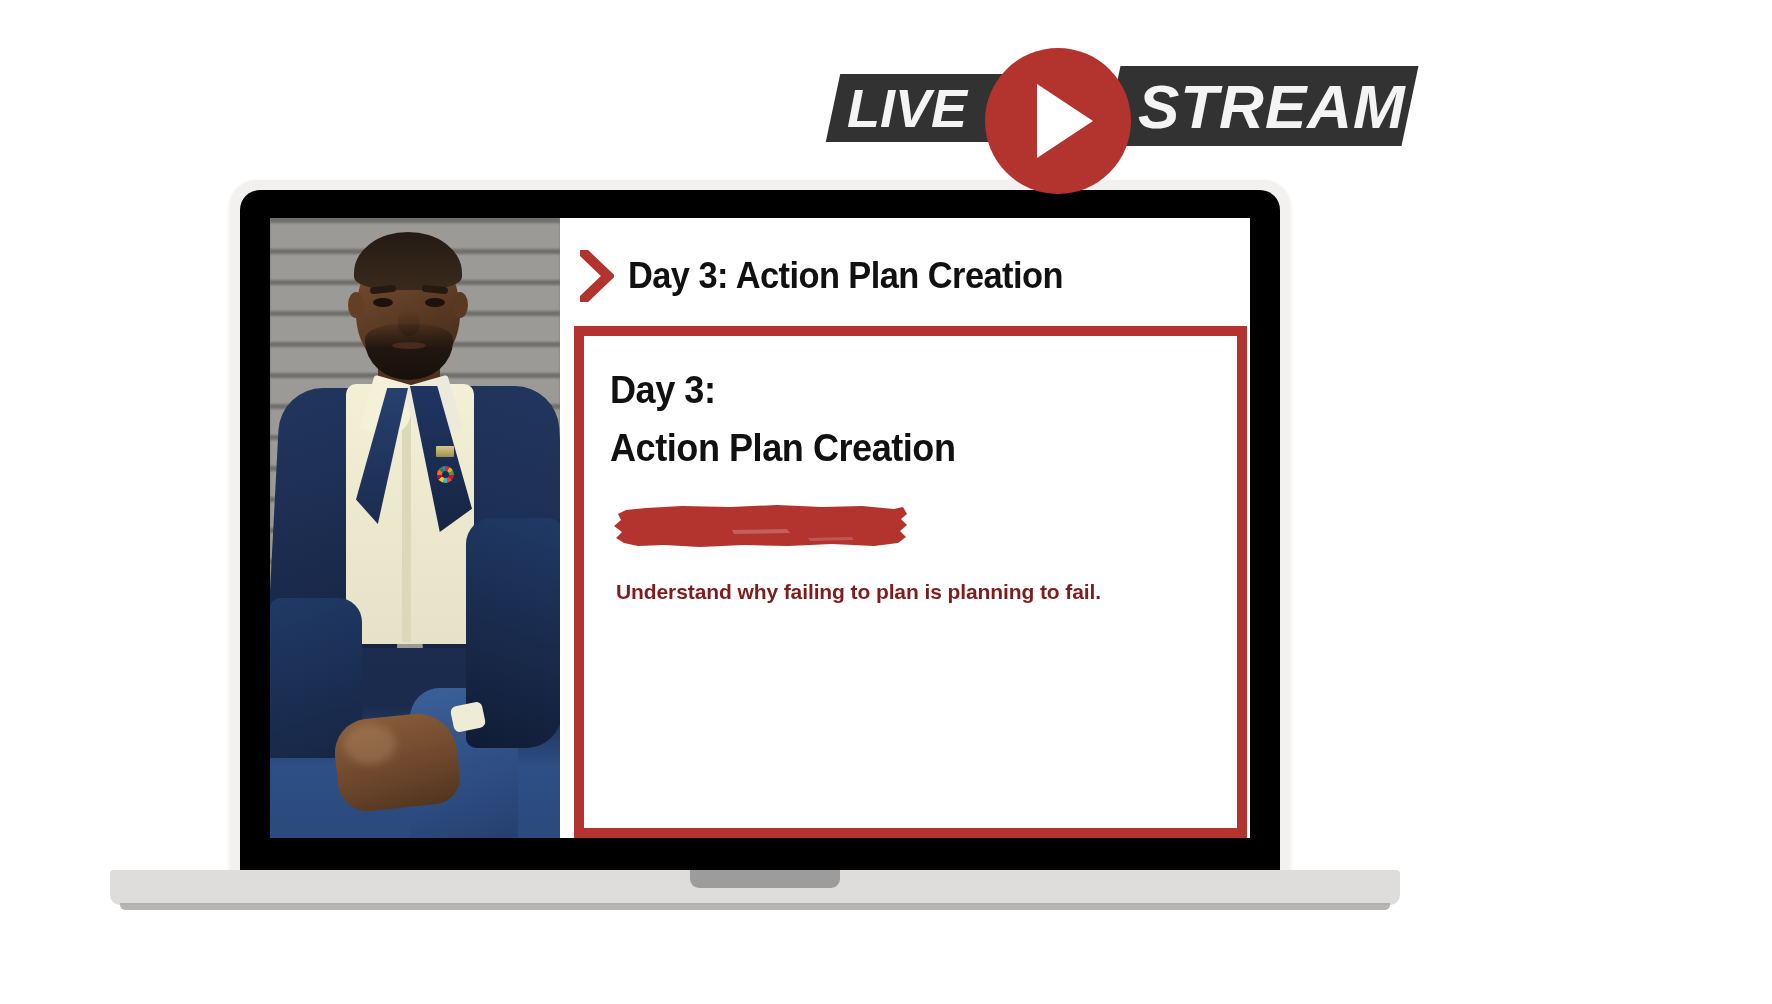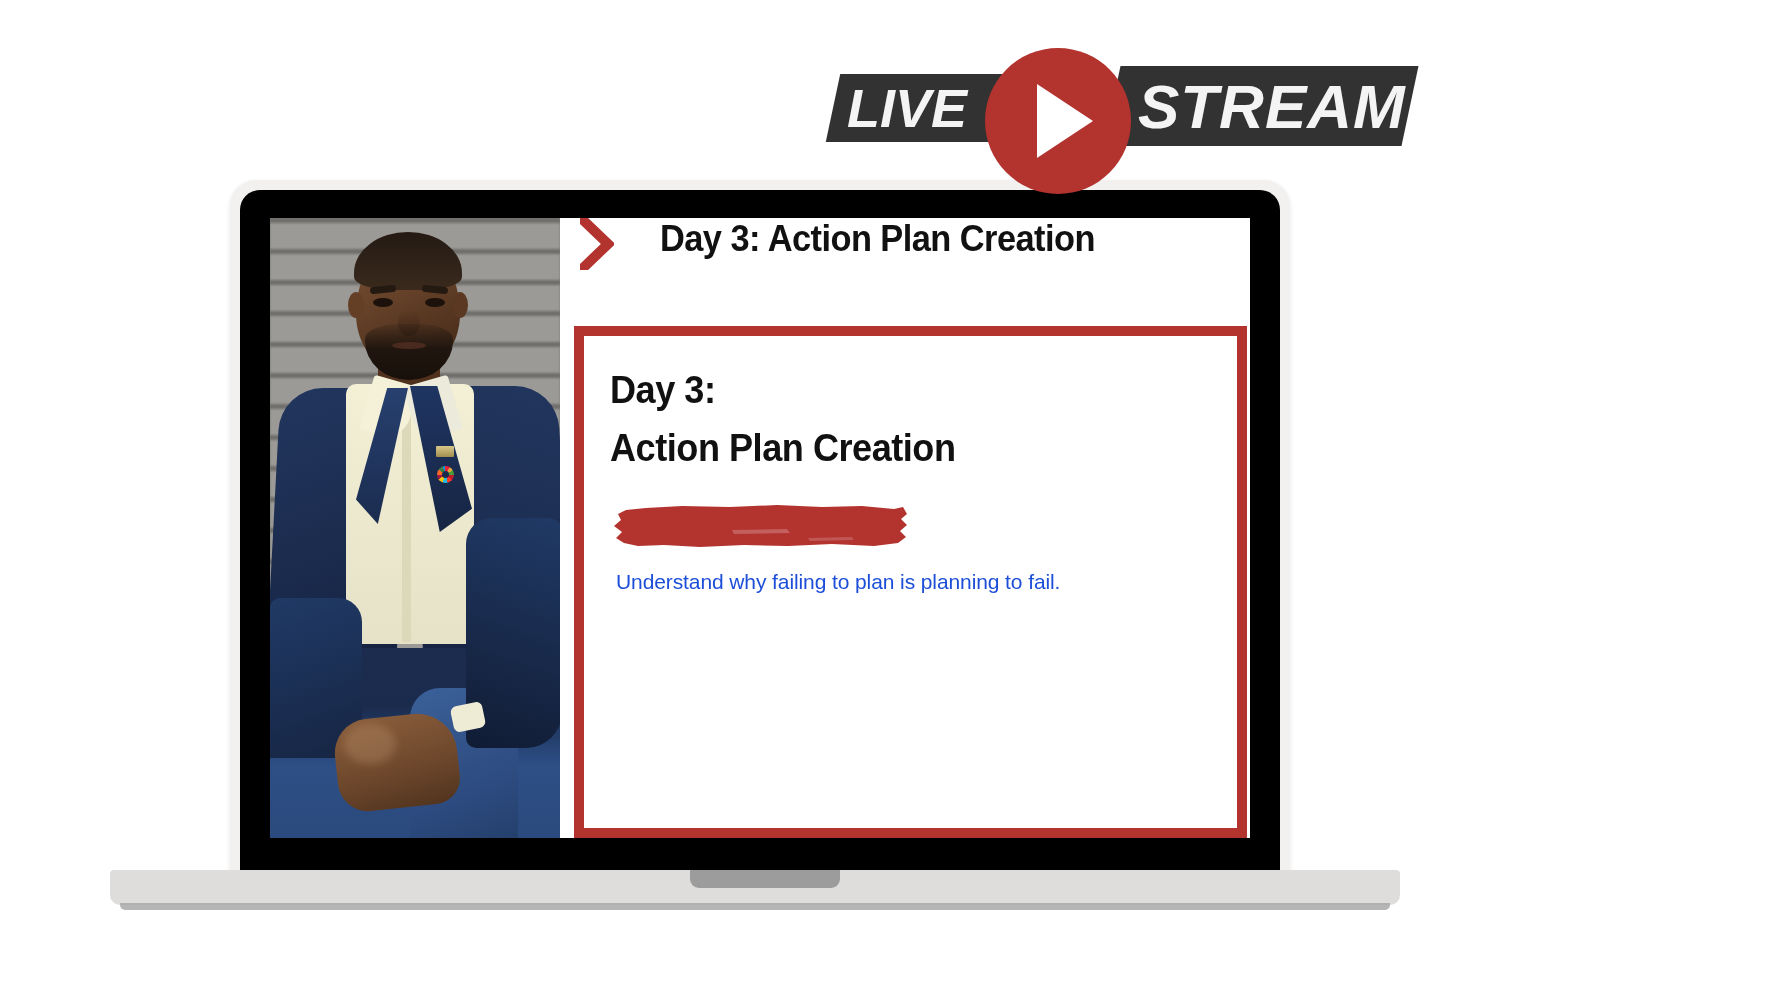--- a/index.html
+++ b/index.html
@@ -352,23 +352,22 @@
     background: #ffffff;
     padding: 0;
   }
 
   .slide-header {
     position: absolute;
     left: 0; top: 0;
     width: 100%;
     height: 116px;
     display: flex;
-    align-items: flex-start;
+    align-items: center;
     background: #ffffff;
-    gap: 32px;
   }
   .chevron {
     margin-left: 20px;
     margin-right: 14px;
     flex: 0 0 auto;
     display: block;
   }
   .slide-header-title {
     font-family: "Liberation Sans", sans-serif;
     font-size: 37px;
@@ -407,26 +406,26 @@
   }
 
   .brush-wrap {
     margin-top: 22px;
     margin-left: 2px;
     width: 300px;
     height: 52px;
   }
 
   .slide-body-text {
-    margin-top: 18px;
+    margin-top: 28px;
     margin-left: 6px;
     font-family: "Liberation Sans", sans-serif;
     font-size: 21px;
-    font-weight: normal;
-    color: #1d4ed8;
+    font-weight: bold;
+    color: #7f1d1d;
     letter-spacing: -0.1px;
     white-space: nowrap;
   }
 
   
   .badge {
     position: absolute;
     left: 825px;
     top: 48px;
     width: 600px;

